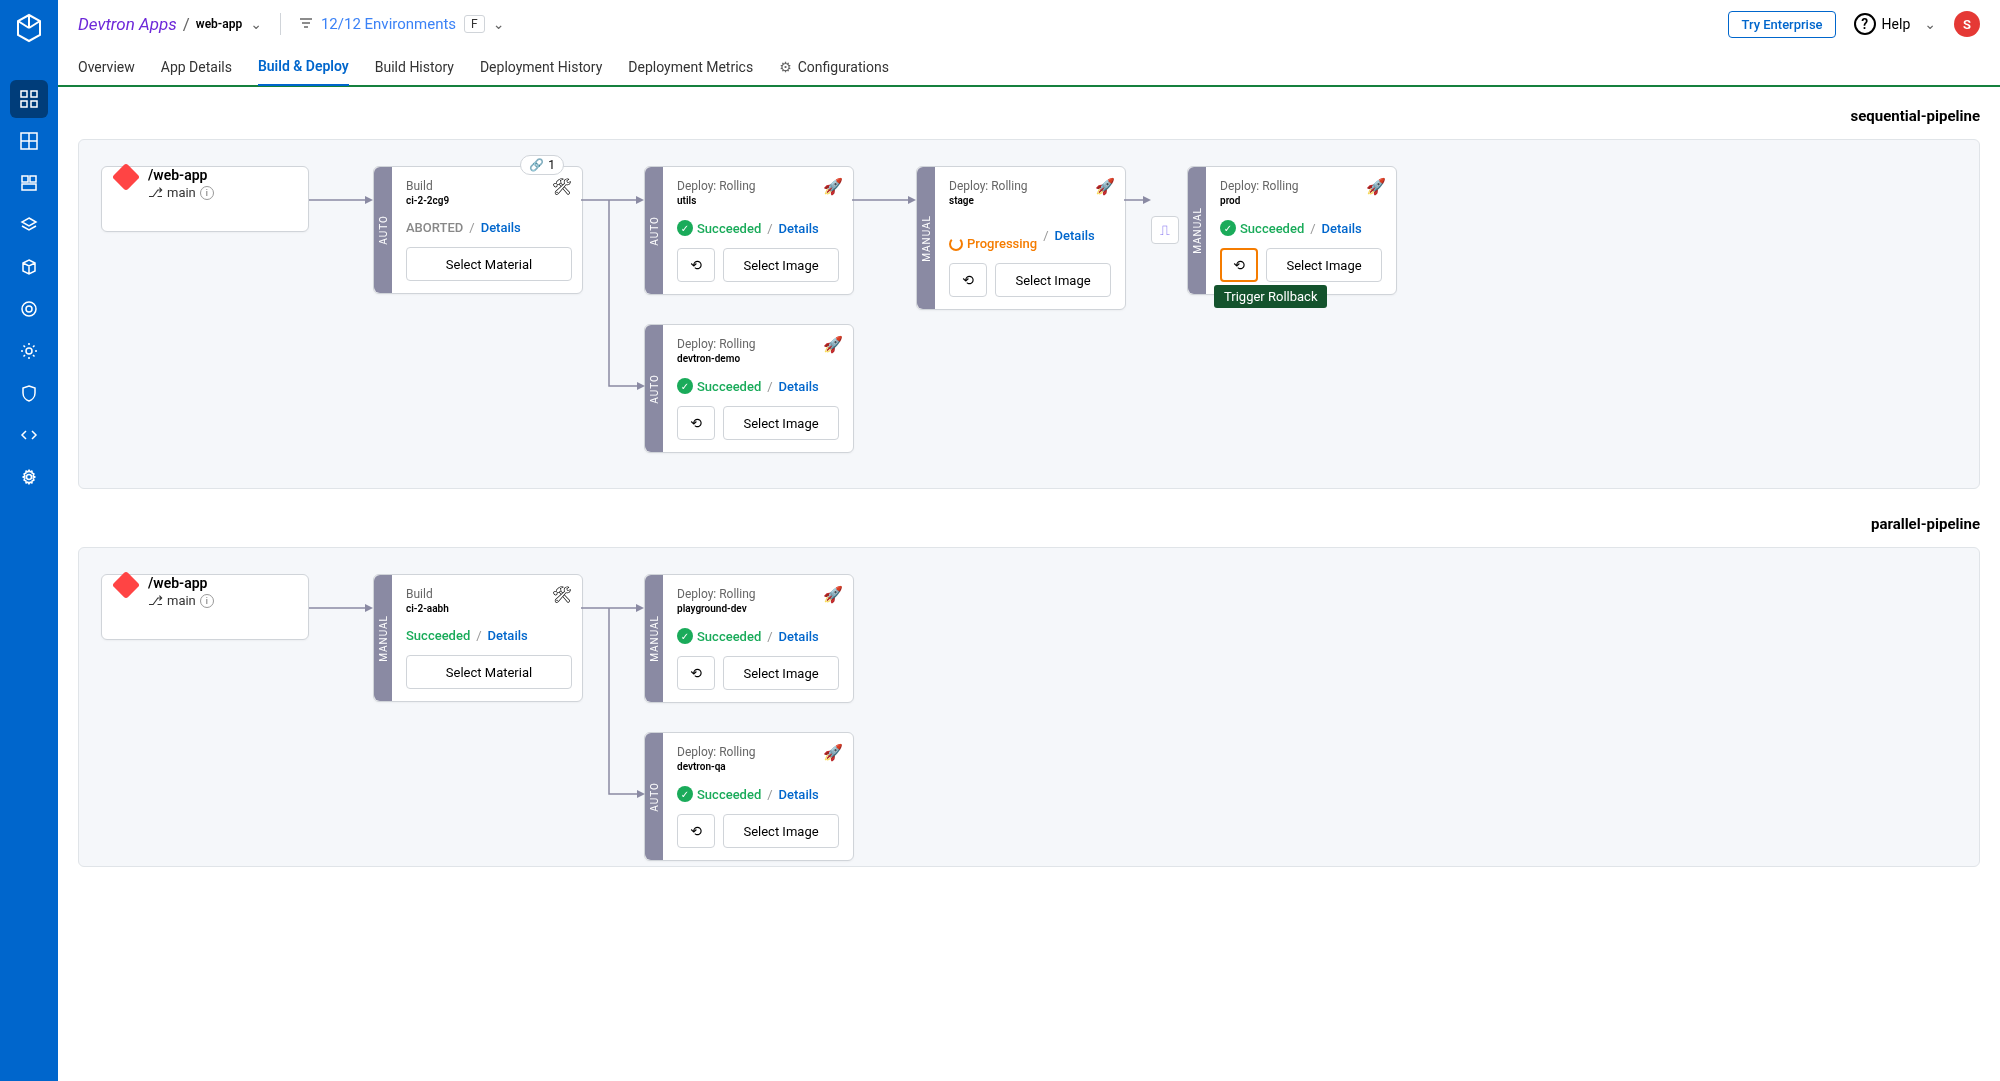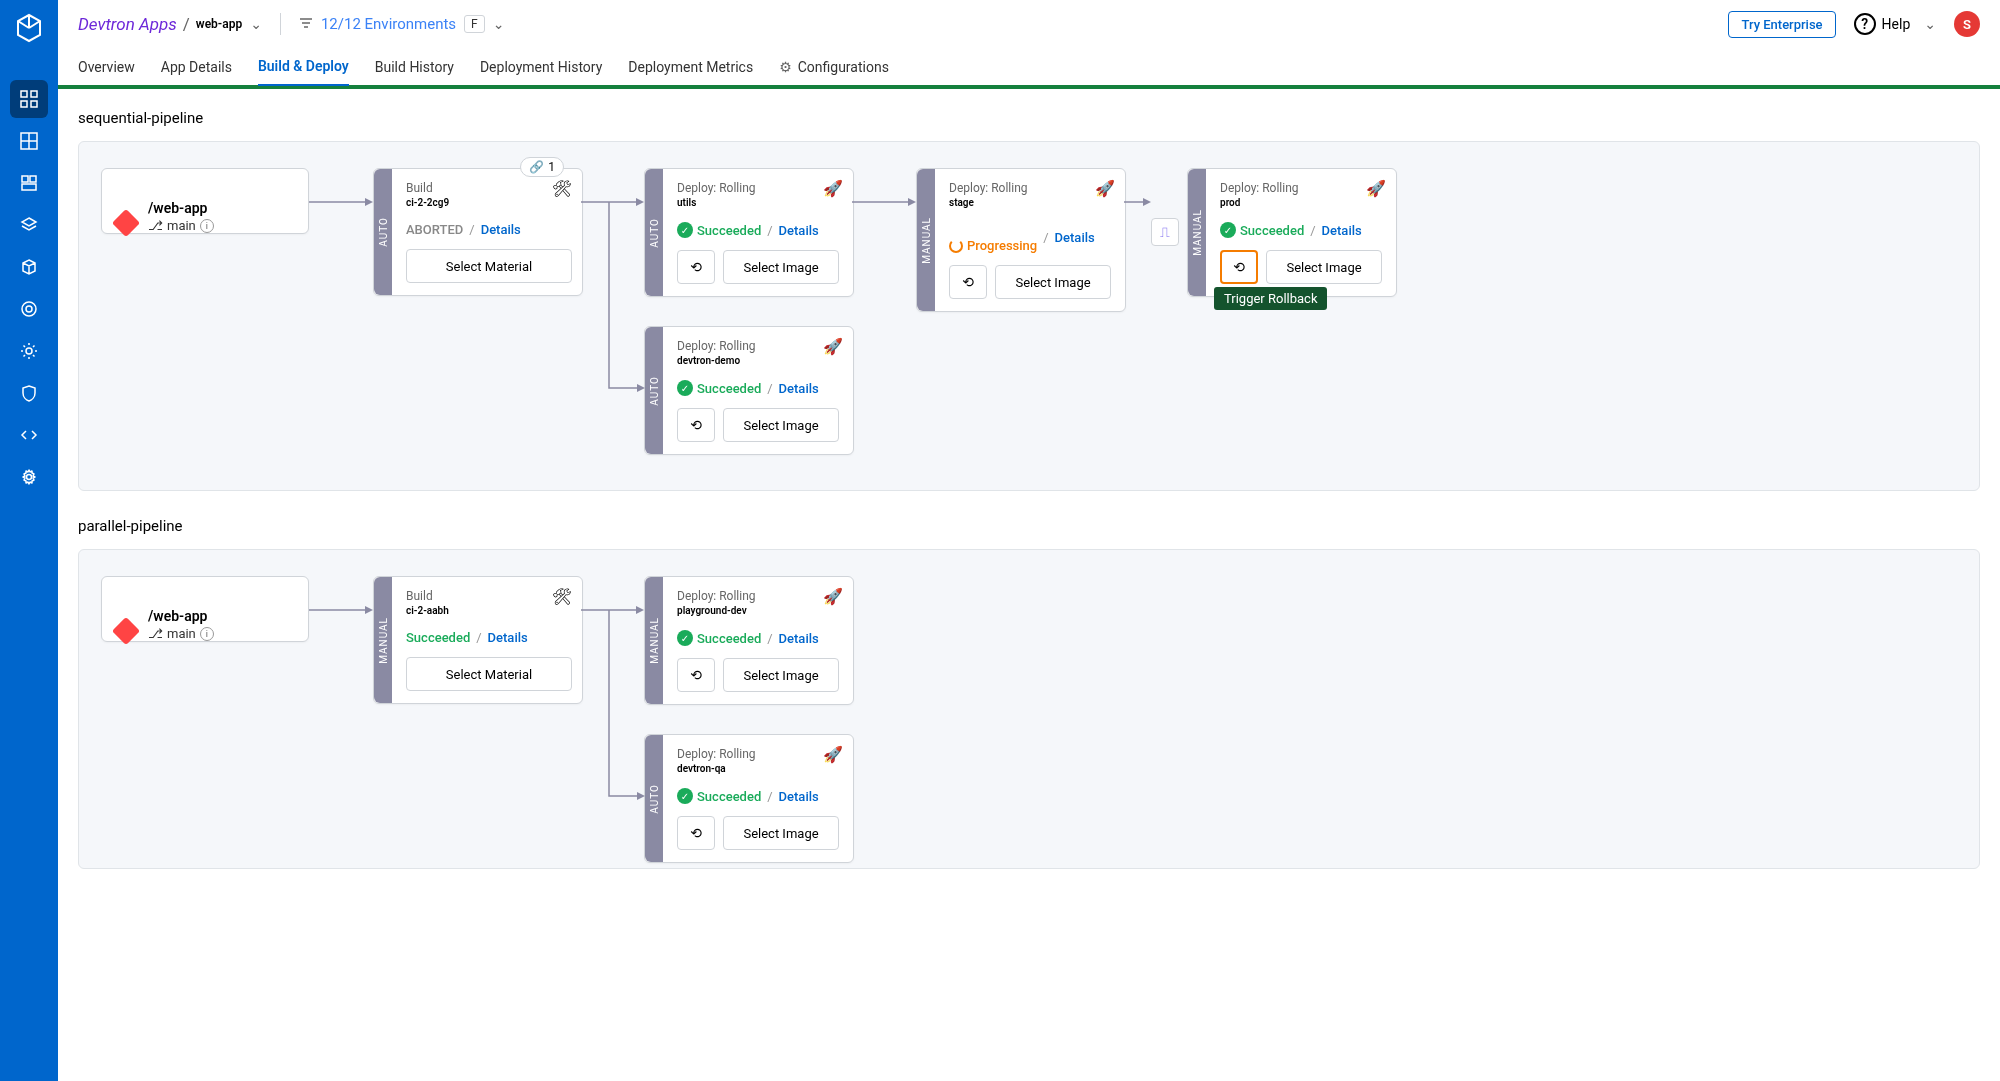--- a/index.html
+++ b/index.html
@@ -16,29 +16,29 @@
 .chev { margin-left:8px; color:#666; }
 .vline { width:1px; height:22px; background:#d0d4d9; margin:0 18px; }
 .filter-ic { color:#666; margin-right:8px; }
 .env-txt { font-size:15px; color:#3b82f6; }
 .kbd { border:1px solid #d0d4d9; border-radius:3px; padding:1px 6px; font-size:12px; margin-left:8px; color:#333; }
 .spacer { flex:1; }
 .try-btn { border:1px solid #0066cc; color:#0066cc; background:#fff; padding:5px 12px; border-radius:4px; font-size:13px; font-weight:500; cursor:pointer; }
 .help { display:flex; align-items:center; gap:6px; margin-left:18px; cursor:pointer; }
 .help-ic { width:22px; height:22px; border:2px solid #000; border-radius:50%; display:flex; align-items:center; justify-content:center; font-weight:600; font-size:14px; }
 .avatar { width:26px; height:26px; border-radius:50%; background:#e53935; color:#fff; display:flex; align-items:center; justify-content:center; font-weight:600; font-size:13px; margin-left:18px; }
-.tabs { display:flex; gap:26px; padding:0 20px; border-bottom:4px solid #15803d; }
+.tabs { display:flex; gap:26px; padding:0 20px; border-bottom:2px solid #15803d; }
 .tab { padding:10px 0; font-size:14px; color:#333; cursor:pointer; display:flex; align-items:center; gap:6px; }
 .tab.active { color:#0066cc; font-weight:600; border-bottom:2px solid #0066cc; margin-bottom:-1px; }
 .gear { color:#666; }
 .workflows { padding:20px; }
-.wf-title { font-weight:400; font-size:15px; color:#000; margin-bottom:14px; }
+.wf-title { font-weight:700; font-size:15px; color:#000; margin-bottom:14px;text-align:right; }
 .wf-canvas { background:#f5f7fa; border:1px solid #e0e4e8; border-radius:6px; position:relative; margin-bottom:26px; padding:26px 22px; }
 .node { position:absolute; background:#fff; border:1px solid #d0d4d9; border-radius:6px; box-shadow:0 1px 2px rgba(0,0,0,0.04); }
-.source-node { width:208px; height:66px; display:flex; align-items:flex-end; padding:0 14px; gap:12px; }
+.source-node { width:208px; height:66px; display:flex; align-items:flex-start; padding:0 14px; gap:12px; }
 .git-ic { width:20px; height:20px; background:#f44; transform:rotate(45deg); border-radius:3px; flex-shrink:0; }
 .src-info .name { font-weight:600; font-size:14px; }
 .src-info .branch { font-size:13px; color:#333; display:flex; align-items:center; gap:4px; margin-top:2px; }
 .pipe-node { display:flex; }
 .strip { width:18px; background:#8a8aa3; color:#fff; border-radius:6px 0 0 6px; display:flex; align-items:center; justify-content:center; }
 .strip span { writing-mode:vertical-rl; transform:rotate(180deg); font-size:10px; letter-spacing:1px; }
 .pipe-body { flex:1; padding:12px 14px; width:190px; }
 .pipe-label { font-size:12px; color:#666; }
 .pipe-name { font-weight:600; font-size:10px; margin-top:2px; }
 .corner-ic { position:absolute; right:10px; top:10px; font-size:16px; }

